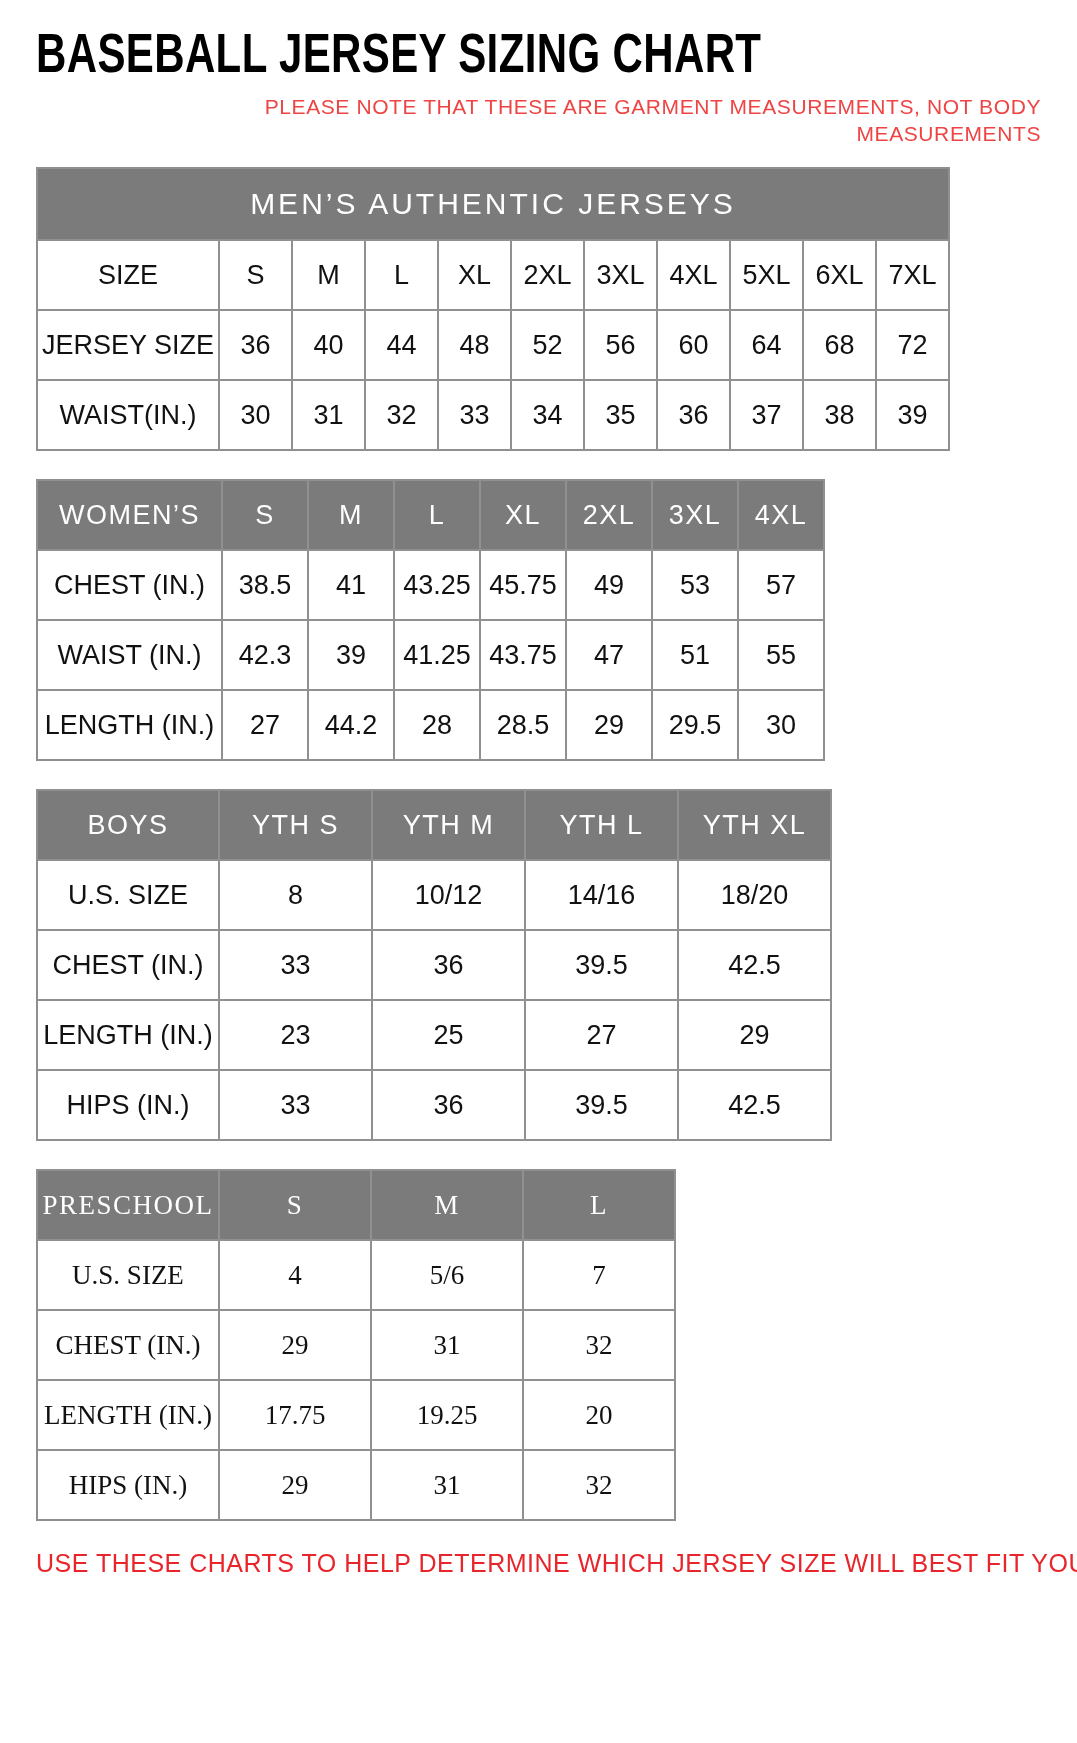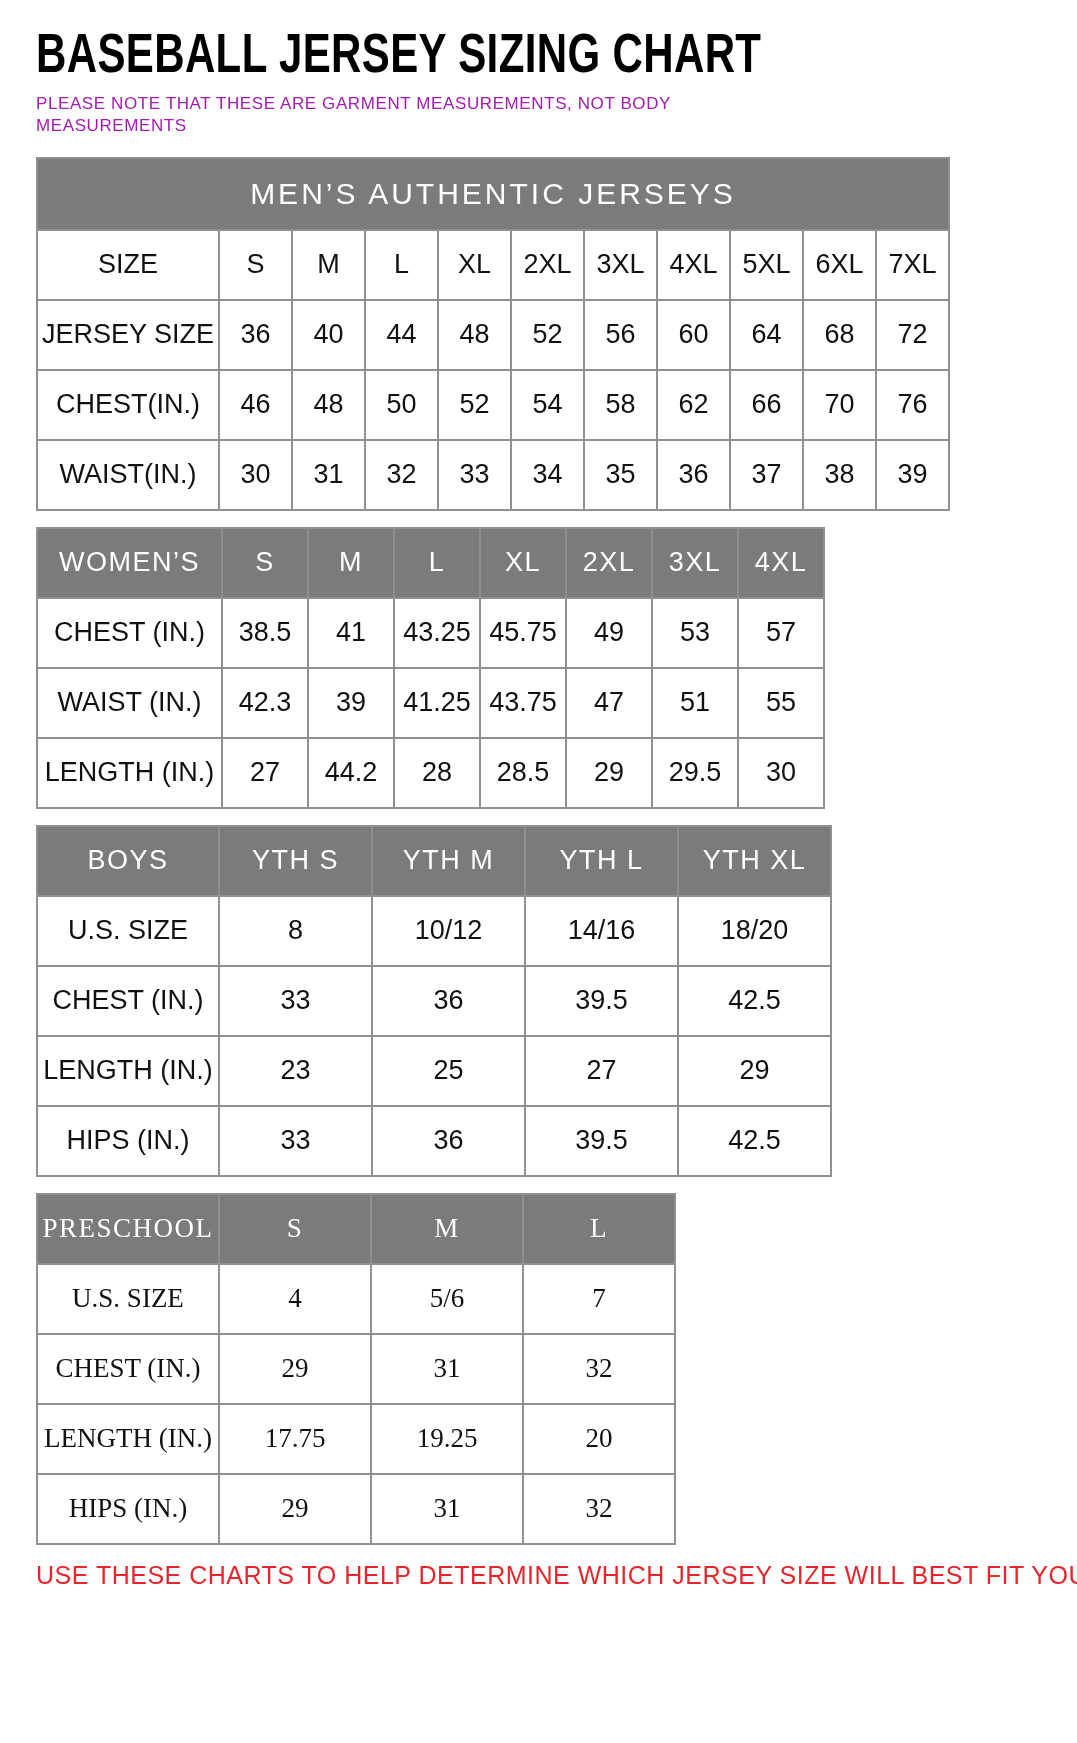--- a/index.html
+++ b/index.html
@@ -11,28 +11,28 @@
   }
   .page { padding: 18px 36px 0 36px; }
 
   .title {
     font-weight: 700; font-size: 56px; line-height: 1.05;
     color: #000; margin: 6px 0 10px 0;
     transform: scaleX(0.75); transform-origin: left center;
     white-space: nowrap; letter-spacing: 0.5px;
   }
   .note {
-    color: #a21caf; font-size: 17px; line-height: 1.3;
-    letter-spacing: 0.6px; margin: 0 0 20px 0; font-weight: 400;
+    color: #ef4444; font-size: 21px; line-height: 1.3;
+    letter-spacing: 0.6px; margin: 0 0 20px 0; font-weight: 400; text-align: right;
   }
   .note span { display: block; }
 
   table {
     border-collapse: collapse; table-layout: fixed;
-    margin: 0 0 16px 0;
+    margin: 0 0 28px 0;
   }
   td, th {
     border: 2px solid #909090;
     text-align: center; vertical-align: middle;
     font-size: 27px; font-weight: 400; color: #111;
     padding: 2px; height: 70px; line-height: 1.15;
     overflow: hidden;
   }
   .gray { background: #7b7b7b; color: #ffffff; letter-spacing: 1.5px; }
   .banner { font-size: 30px; letter-spacing: 3px; height: 72px; }
@@ -97,33 +97,20 @@
       <td>44</td>
       <td>48</td>
       <td>52</td>
       <td>56</td>
       <td>60</td>
       <td>64</td>
       <td>68</td>
       <td>72</td>
     </tr>
     <tr>
-      <td>CHEST(IN.)</td>
-      <td>46</td>
-      <td>48</td>
-      <td>50</td>
-      <td>52</td>
-      <td>54</td>
-      <td>58</td>
-      <td>62</td>
-      <td>66</td>
-      <td>70</td>
-      <td>76</td>
-    </tr>
-    <tr>
       <td>WAIST(IN.)</td>
       <td>30</td>
       <td>31</td>
       <td>32</td>
       <td>33</td>
       <td>34</td>
       <td>35</td>
       <td>36</td>
       <td>37</td>
       <td>38</td>

